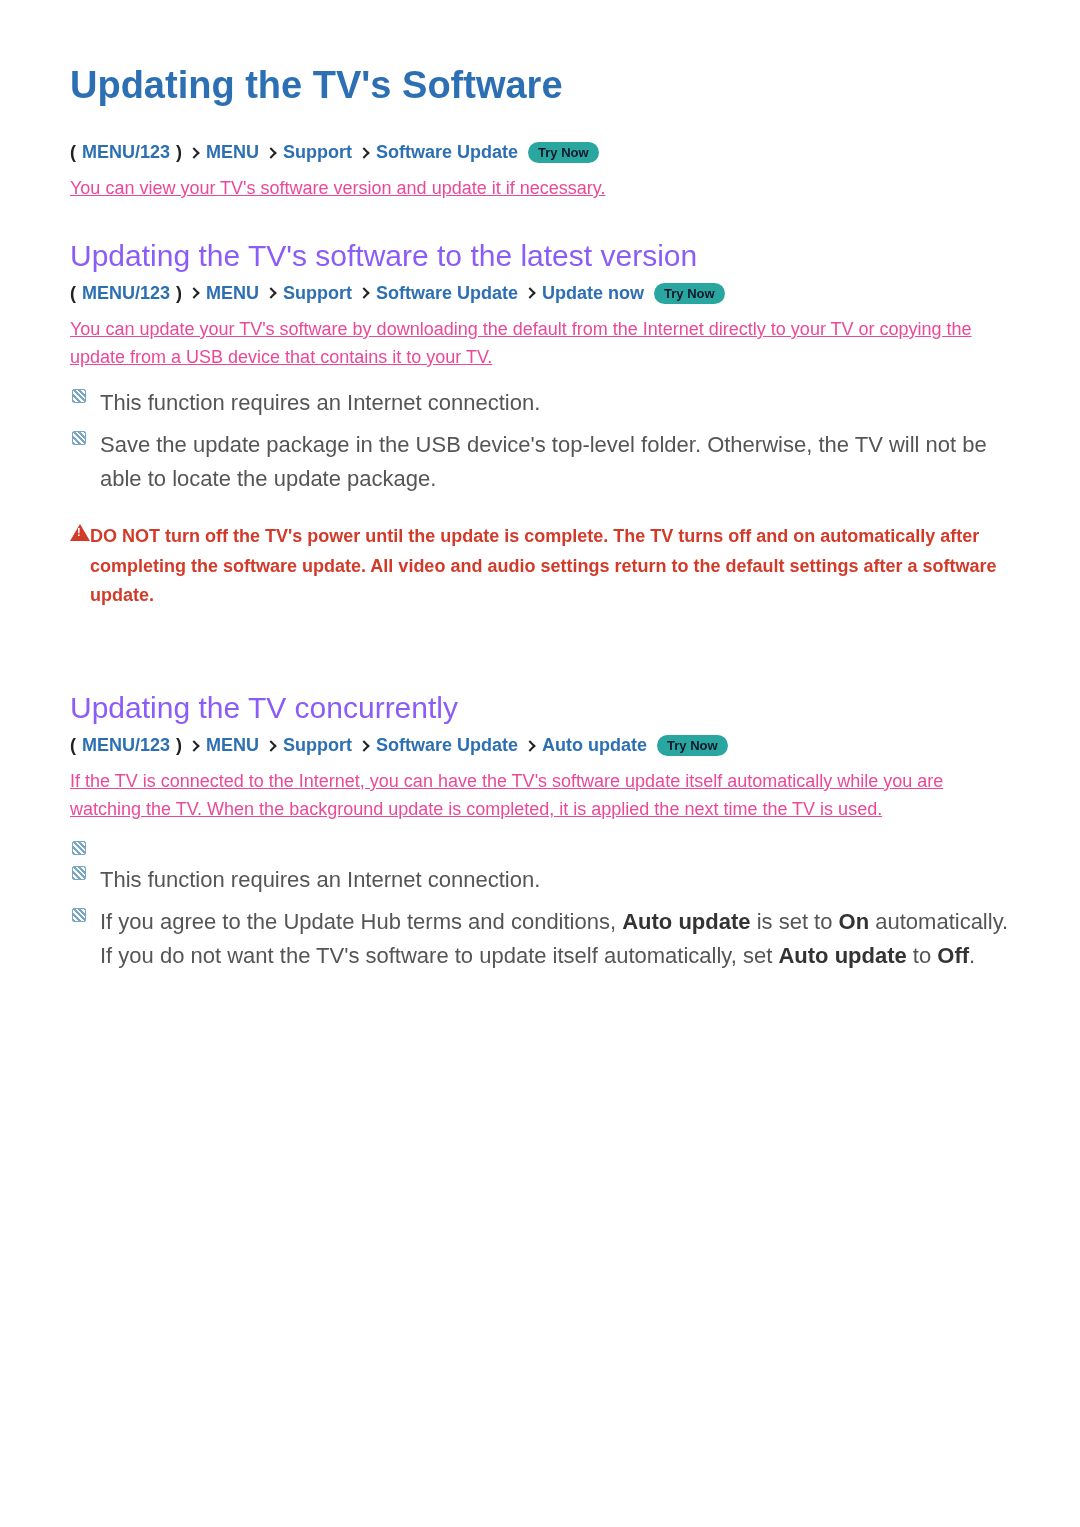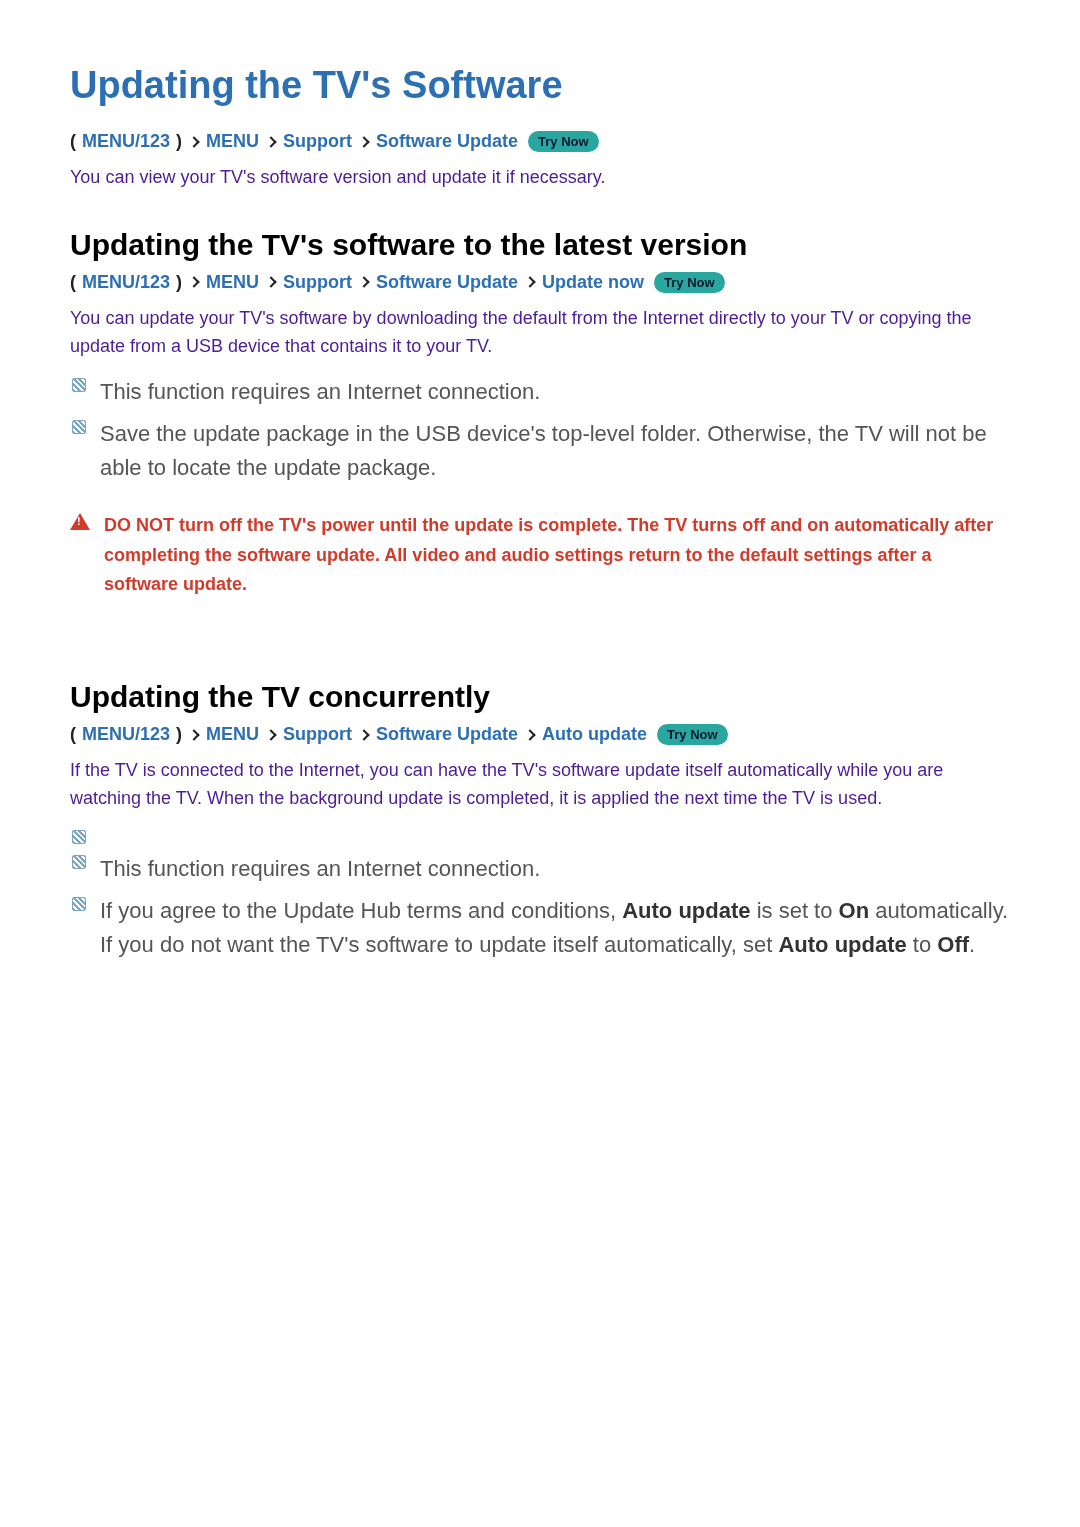--- a/index.html
+++ b/index.html
@@ -8,21 +8,21 @@
     width: 1080px;
     height: 1527px;
     font-family: Arial, Helvetica, sans-serif;
     color: #222;
     padding: 64px 70px 0 70px;
   }
   .title {
     color: #2d6fb3;
     font-size: 38px;
     font-weight: bold;
-    margin-bottom: 24px;
+    margin-bottom: 35px;
   }
   .breadcrumb {
     font-size: 18px;
     font-weight: bold;
     color: #2d6fb3;
     display: flex;
     flex-wrap: wrap;
     align-items: center;
     gap: 6px;
     margin-bottom: 12px;
@@ -42,28 +42,29 @@
     color: #0f172a;
     font-size: 13px;
     font-weight: bold;
     padding: 3px 10px;
     border-radius: 11px;
     margin-left: 4px;
     vertical-align: middle;
   }
   .body-text {
     font-size: 18px;
-    color: #4c1d95;
+    color: #ec4899;
     line-height: 1.55;
     margin-bottom: 36px;
+    text-decoration: underline;
   }
   .subhead {
-    color: #000000;
+    color: #8b5cf6;
     font-size: 30px;
-    font-weight: bold;
+    font-weight: normal;
     margin-top: 24px;
     margin-bottom: 10px;
   }
   .note {
     display: flex;
     gap: 14px;
     font-size: 22px;
     color: #555;
     line-height: 1.55;
     margin-top: 8px;
@@ -73,21 +74,20 @@
     width: 14px; height: 14px;
     flex: 0 0 14px;
     margin-top: 3px;
     background: repeating-linear-gradient(45deg, #7aa6c5 0 2px, #fff 2px 4px);
     border: 1px solid #7aa6c5;
     border-radius: 2px;
     transform: rotate(0deg);
   }
   .warning-row {
     display: flex;
-    gap: 14px;
     margin-top: 26px;
     margin-bottom: 36px;
   }
   .warn-tri {
     width: 0; height: 0;
     border-left: 10px solid transparent;
     border-right: 10px solid transparent;
     border-bottom: 17px solid #d23b2a;
     position: relative;
     flex: 0 0 20px;

